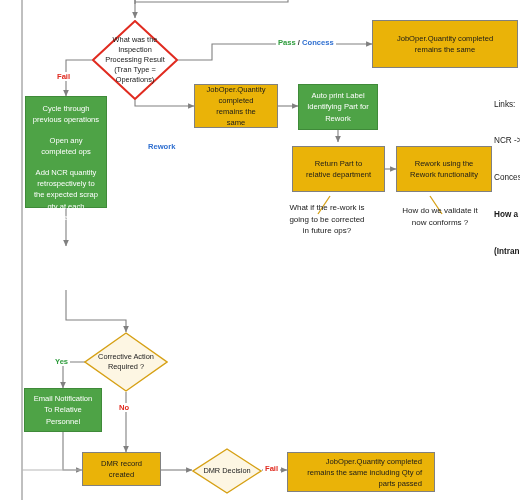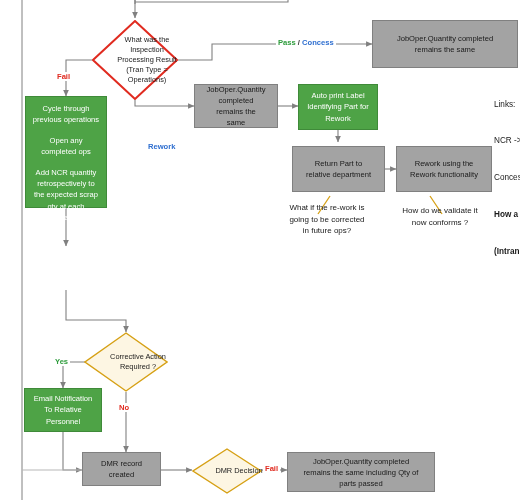--- a/index.html
+++ b/index.html
@@ -9,42 +9,42 @@
     font-family:"Liberation Sans", sans-serif;
     overflow:hidden;
     position:relative;
   }
   #canvas{position:absolute;left:0;top:0;width:520px;height:500px;}
   svg.wires{position:absolute;left:0;top:0;width:520px;height:500px;pointer-events:none;}
 
   .node{position:absolute;box-sizing:border-box;display:flex;align-items:center;justify-content:center;text-align:center;}
 
   .proc{
-    background:#a3a3a3;
+    background:#eab308;
     border:1px solid #808080;
     color:#1a1a1a;
     font-size:7.6px;
     line-height:1.45;
     padding:3px 12px;
   }
   .greenbox{
     background:#4ea346;
     border:1px solid #3f8a39;
     color:#ffffff;
     font-size:7.6px;
     line-height:1.5;
     padding:4px 5px;
   }
   .greenbox .para{margin:0;}
   .greenbox .para + .para{margin-top:9px;}
 
   .diamond-wrap{position:absolute;}
   .diamond-wrap svg{position:absolute;left:0;top:0;}
   .diamond-label{
-    position:absolute;left:12px;top:0;width:100%;height:100%;
+    position:absolute;left:0;top:0;width:100%;height:100%;
     display:flex;align-items:center;justify-content:center;text-align:center;
     font-size:7.4px;line-height:1.35;color:#1a1a1a;
     padding:0 10px;box-sizing:border-box;
   }
 
   .edgelabel{
     position:absolute;font-size:7.6px;font-weight:bold;
     background:#ffffff;padding:0 2px;white-space:nowrap;
   }
   .lbl-green{color:#2e9c3c;}
@@ -167,21 +167,21 @@
     <span>DMR record created</span>
   </div>
 
   <div class="diamond-wrap" style="left:192px;top:448px;width:70px;height:46px;">
     <svg width="70" height="46" viewBox="0 0 70 46">
       <polygon points="35,1 69,23 35,45 1,23" fill="#fdf6e3" stroke="#d6a014" stroke-width="1.4"></polygon>
     </svg>
     <div class="diamond-label" style="padding:0 4px;">DMR Decision</div>
   </div>
 
-  <div class="node proc" style="left:287px;top:452px;width:148px;height:40px;">
+  <div class="node proc" style="left:287px;top:452px;width:148px;height:40px;text-align:right;">
     <span>JobOper.Quantity completed remains the same including Qty of parts passed</span>
   </div>
 
   <div class="edgelabel" style="left:276px;top:38px;">
     <span class="lbl-green">Pass</span><span class="lbl-dark"> / </span><span class="lbl-blue">Concess</span>
   </div>
 
   <div class="edgelabel lbl-blue" style="left:146px;top:99px;">Rework</div>
 
   <div class="edgelabel lbl-red" style="left:55px;top:72px;">Fail</div>

